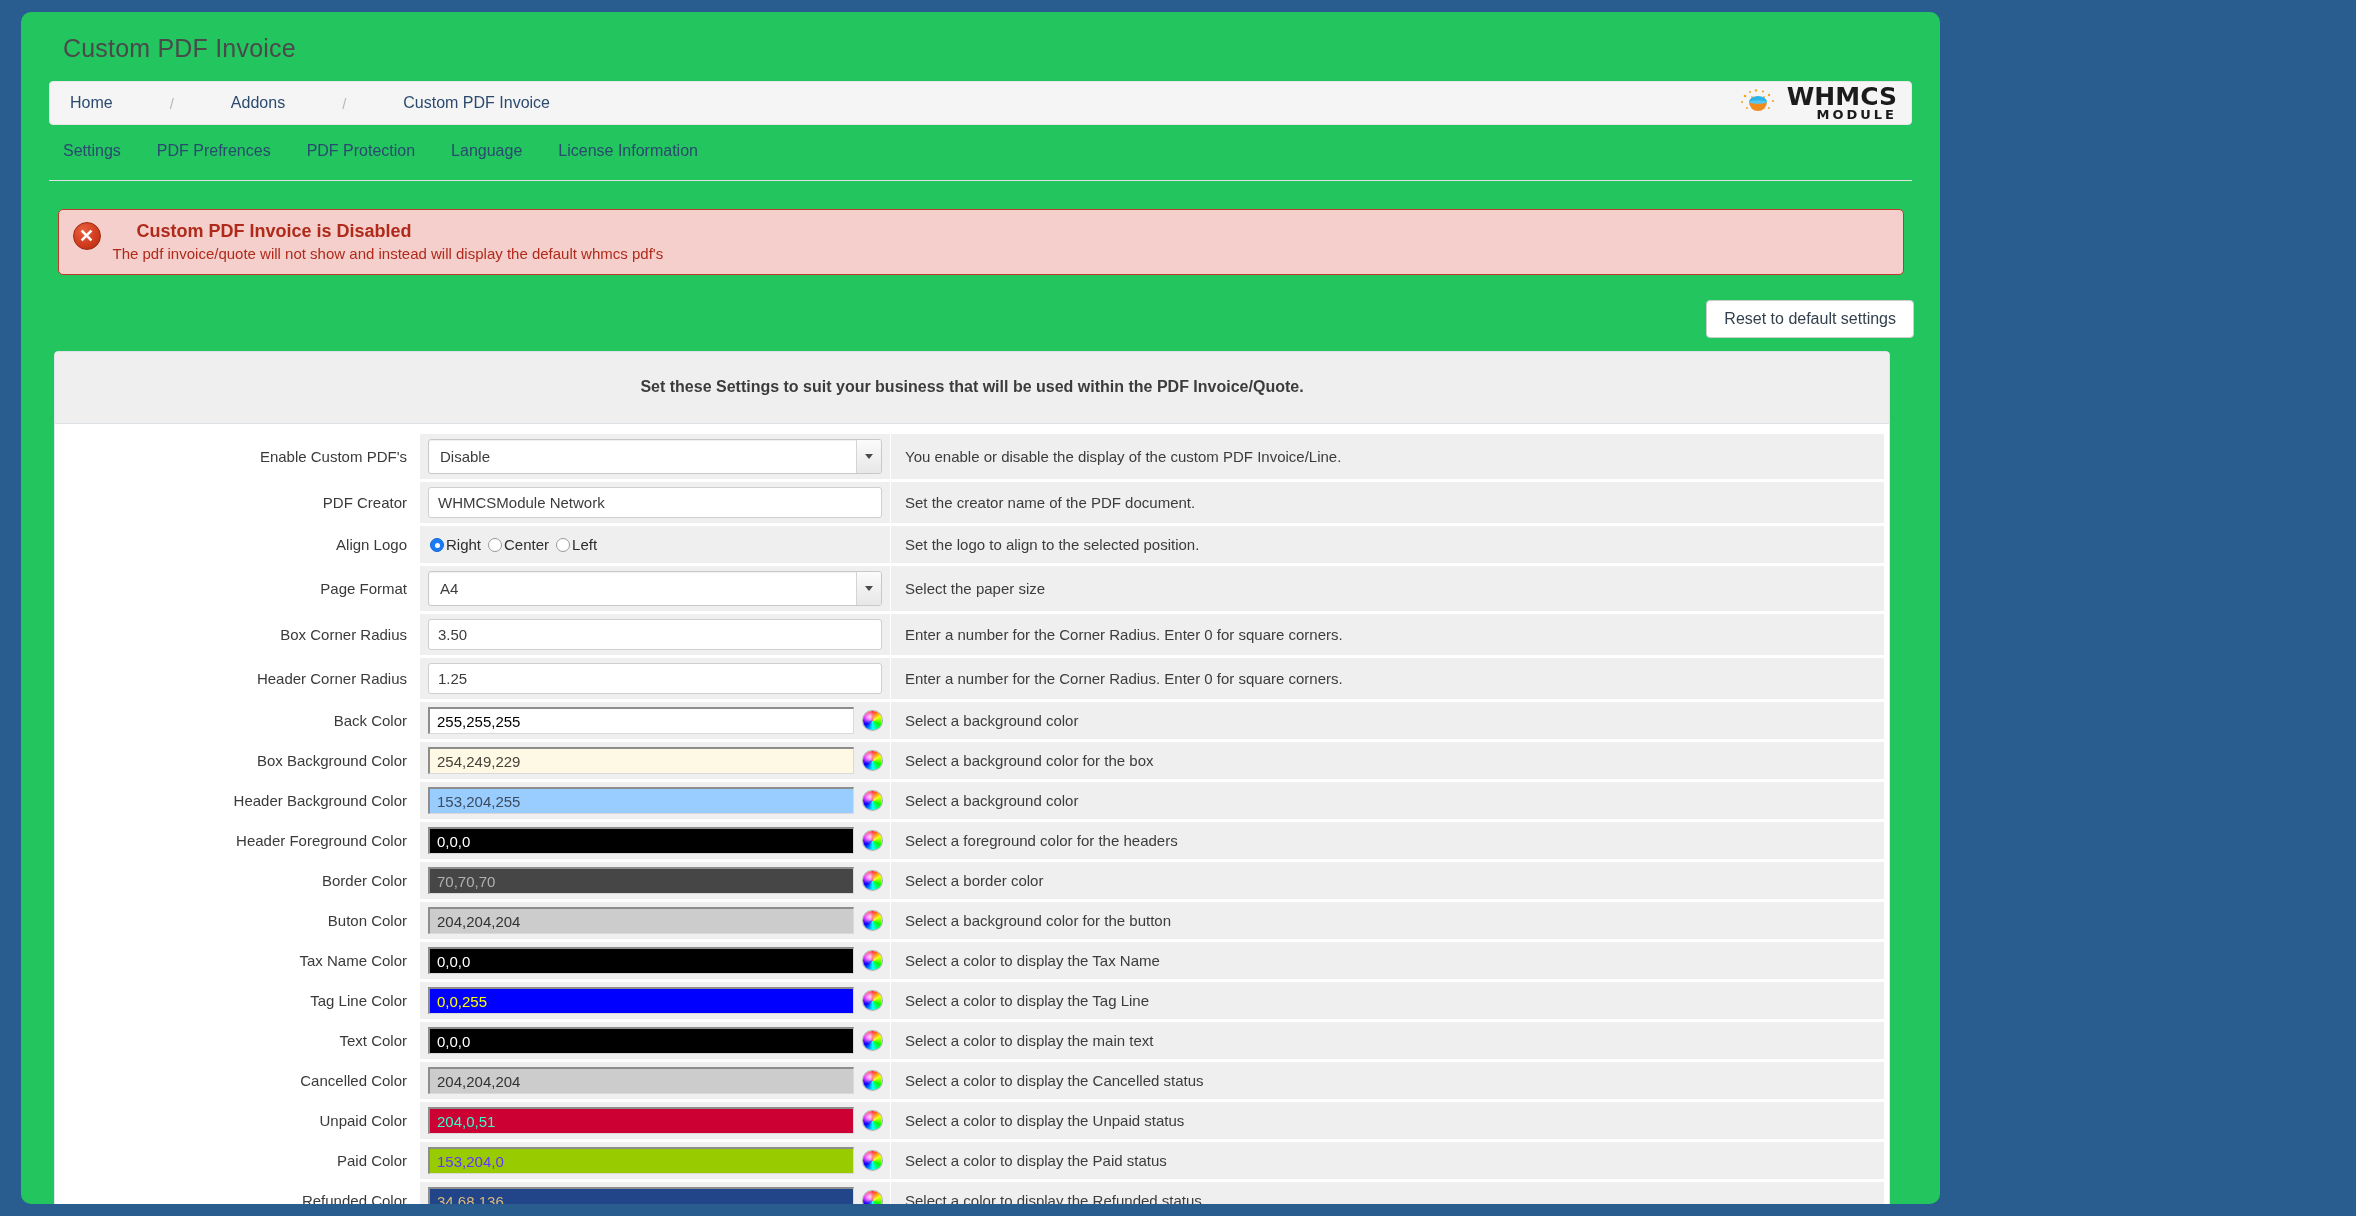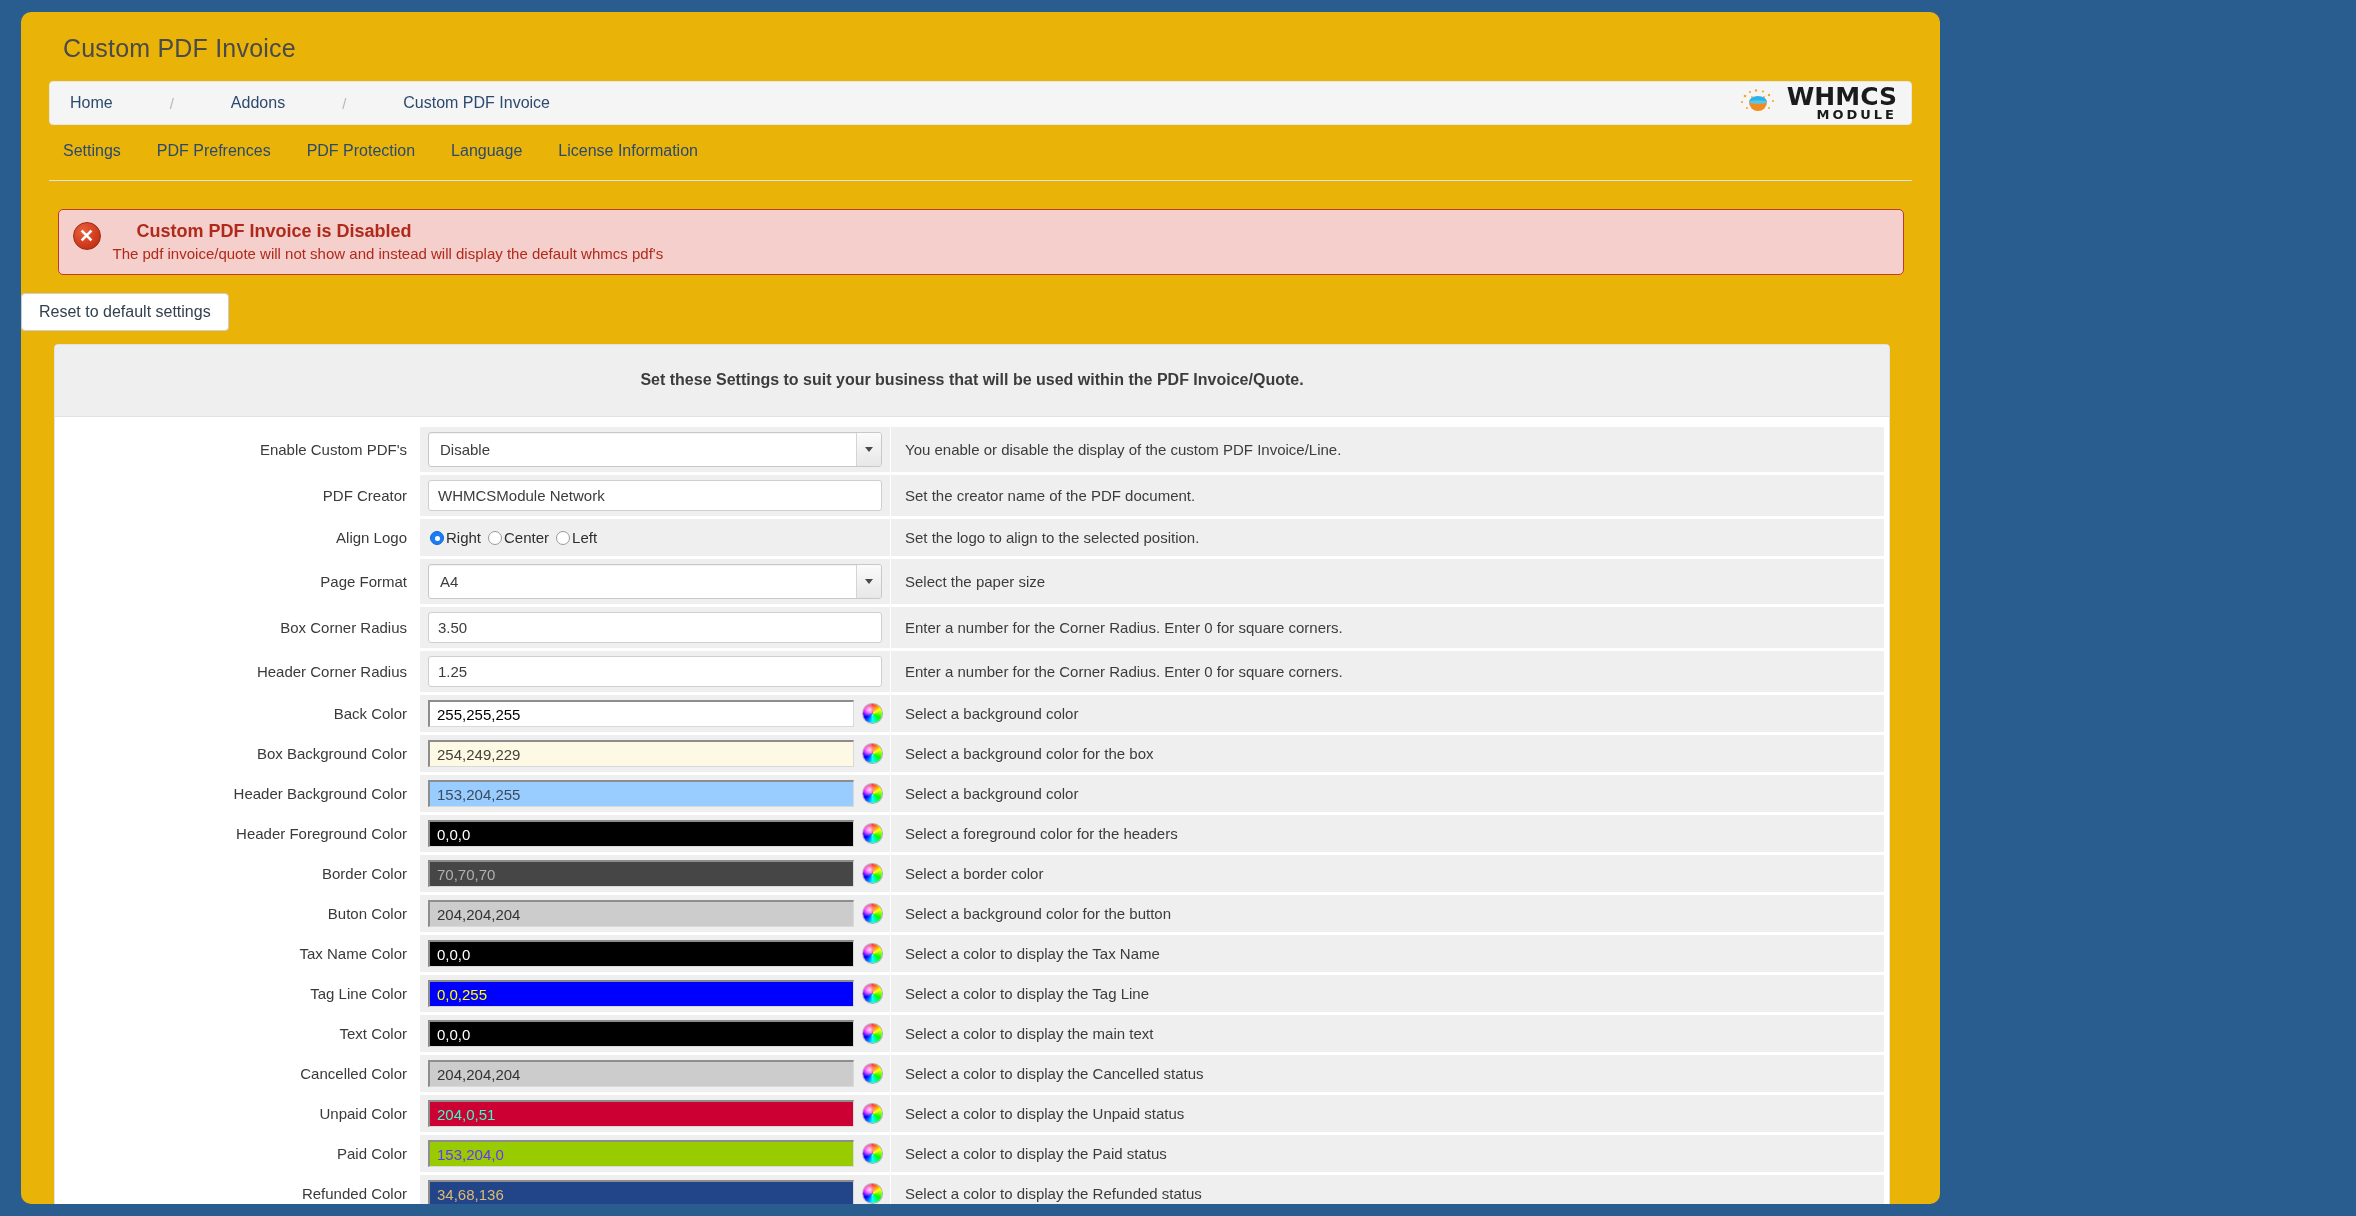--- a/index.html
+++ b/index.html
@@ -8,21 +8,21 @@
   body {
     width: 2356px; height: 1216px;
     background: #2a5d8f;
     font-family: "Liberation Sans", sans-serif;
     overflow: hidden;
   }
   .app-frame {
     position: absolute;
     left: 21px; top: 12px;
     width: 1919px; height: 1192px;
-    background: #eab308;
+    background: #22c55e;
     border-radius: 10px;
     overflow: hidden;
   }
 
   
   .page-title {
     font-size: 25px;
     color: #4a4a4a;
     padding: 22px 0 0 42px;
     font-weight: 400;
@@ -100,21 +100,21 @@
     border: 1px solid #9c2a12;
     color: #fff;
     display: flex; align-items: center; justify-content: center;
     font-size: 18px; font-weight: 700; line-height: 1;
     margin-top: 1px;
   }
   .alert-title { font-size: 18px; font-weight: 700; color: #b02a1c; margin-bottom: 3px; margin-left: 24px; }
   .alert-msg   { font-size: 15px; color: #b02a1c; }
 
   
-  .reset-row { display: flex; padding: 18px 26px 0 0; }
+  .reset-row { display: flex; justify-content: flex-end; padding: 25px 26px 0 0; }
   .btn {
     background: #ffffff;
     border: 1px solid #ccc;
     border-radius: 4px;
     font-size: 16px;
     color: #33414e;
     padding: 9px 17px;
     cursor: pointer;
     font-family: "Liberation Sans", sans-serif;
   }

